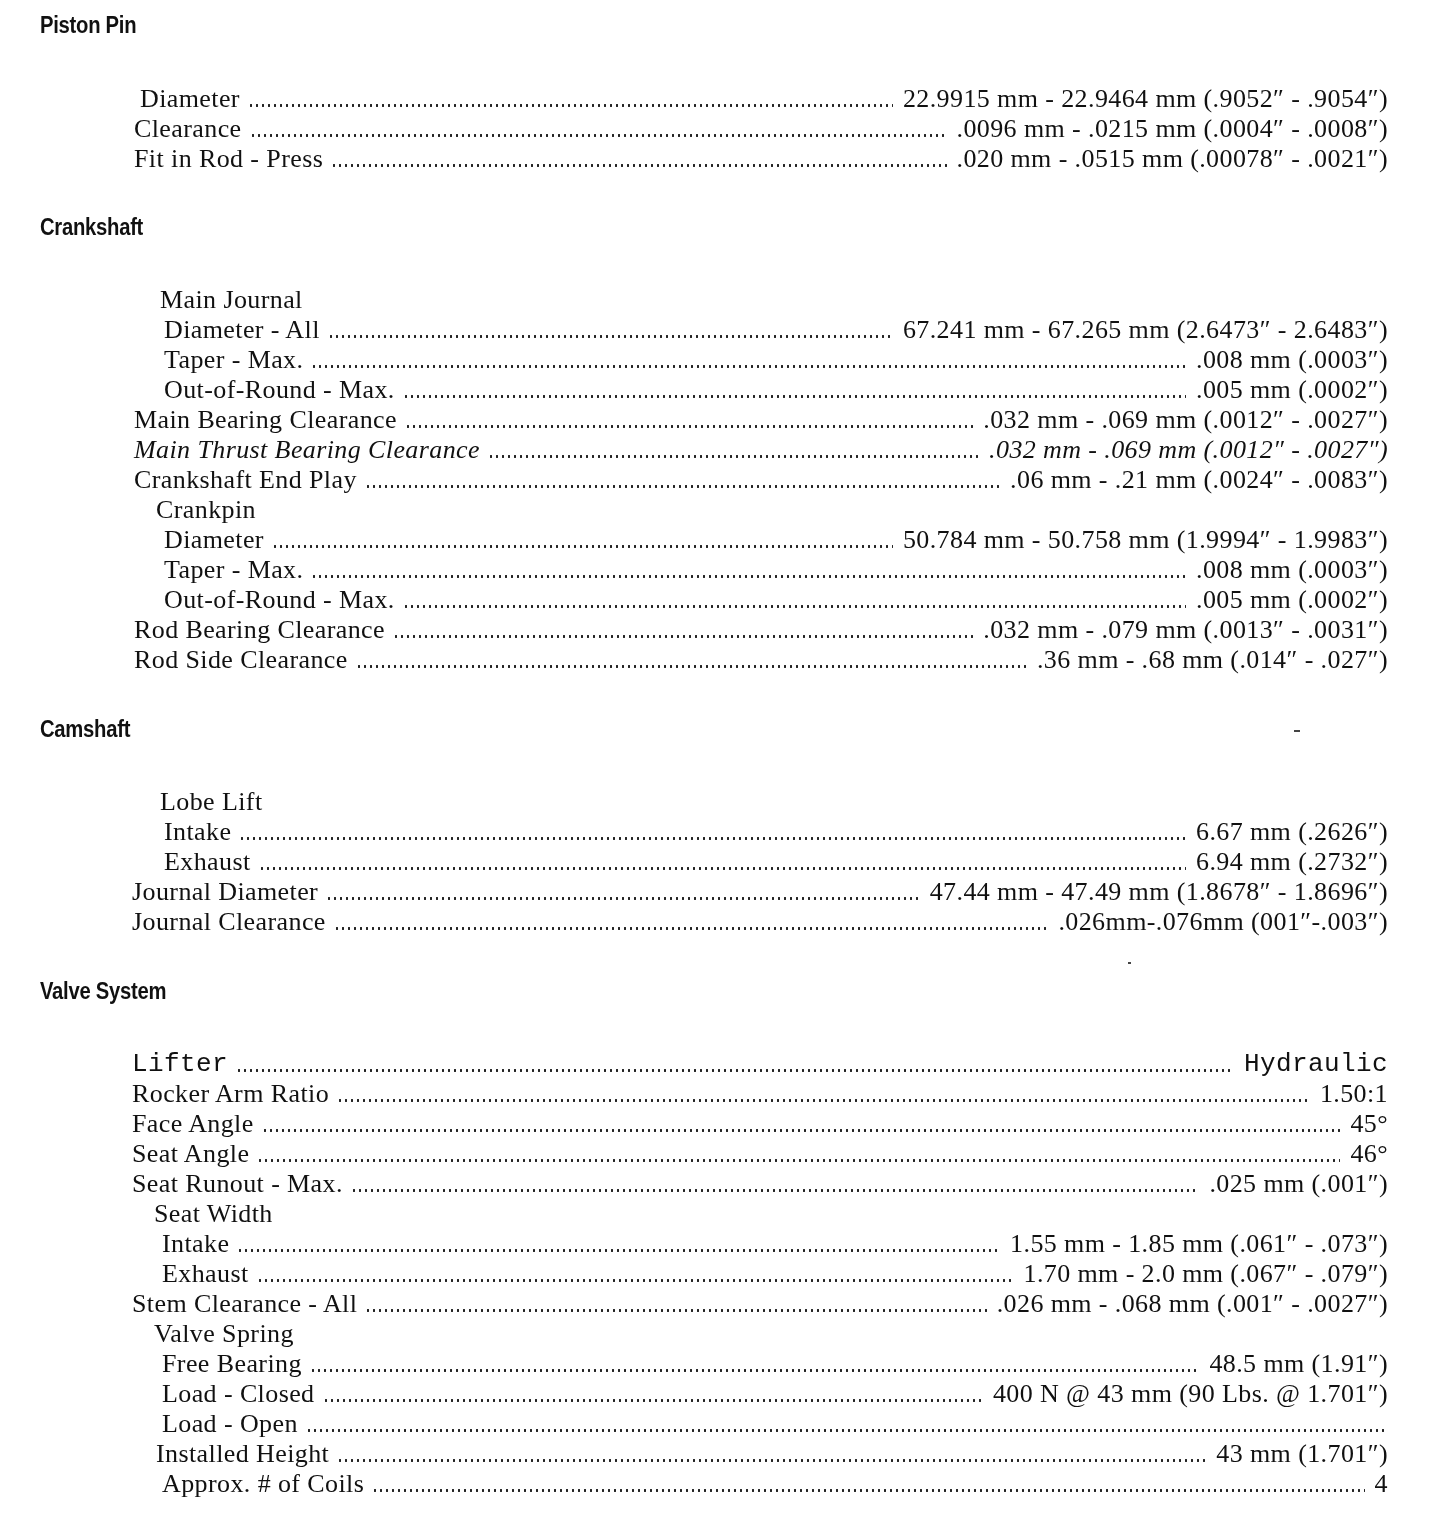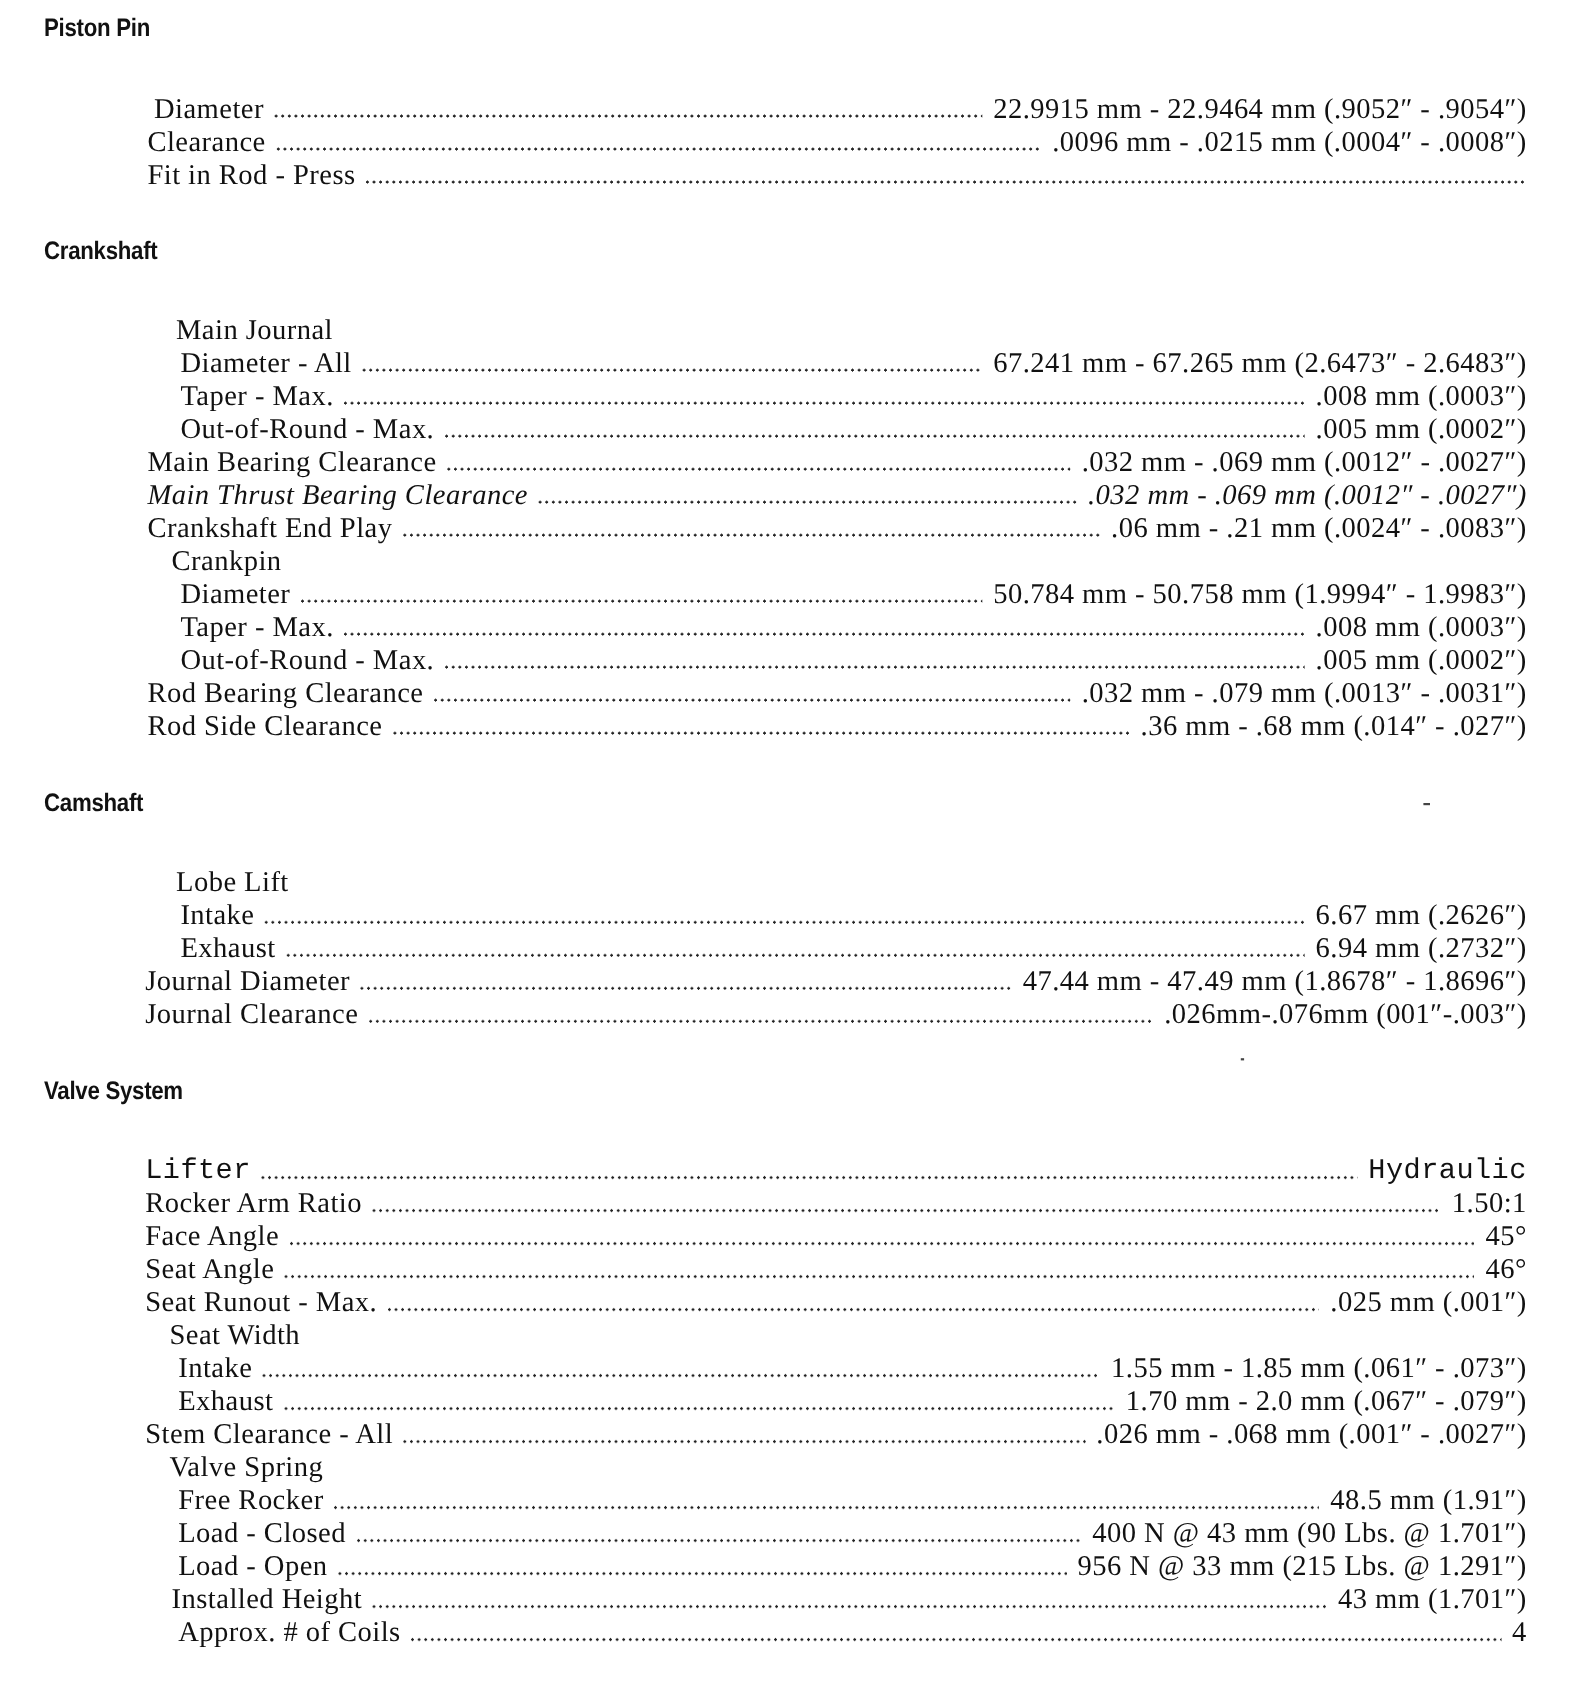--- a/index.html
+++ b/index.html
@@ -46,20 +46,21 @@
   <span class="value">22.9915 mm - 22.9464 mm (.9052″ - .9054″)</span>
 </div>
 <div class="row" style="top:114px; left:134px;">
   <span class="label">Clearance</span>
   <span class="leader"></span>
   <span class="value">.0096 mm - .0215 mm (.0004″ - .0008″)</span>
 </div>
 <div class="row" style="top:144px; left:134px;">
   <span class="label">Fit in Rod - Press</span>
   <span class="leader"></span>
+  <span class="value">.020 mm - .0515 mm (.00078″ - .0021″)</span>
 </div>
 
 <div class="heading" style="top:214px;">Crankshaft</div>
 
 <div class="plain" style="top:285px; left:138px;">Main Journal</div>
 <div class="row" style="top:315px; left:164px;">
   <span class="label">Diameter - All</span>
   <span class="leader"></span>
   <span class="value">67.241 mm - 67.265 mm (2.6473″ - 2.6483″)</span>
 </div>
@@ -179,33 +180,32 @@
   <span class="leader"></span>
   <span class="value">1.70 mm - 2.0 mm (.067″ - .079″)</span>
 </div>
 <div class="row" style="top:1289px; left:132px;">
   <span class="label">Stem Clearance - All</span>
   <span class="leader"></span>
   <span class="value">.026 mm - .068 mm (.001″ - .0027″)</span>
 </div>
 <div class="plain" style="top:1319px; left:132px;">Valve Spring</div>
 <div class="row" style="top:1349px; left:162px;">
-  <span class="label">Free Rocker</span>
+  <span class="label">Free Bearing</span>
   <span class="leader"></span>
   <span class="value">48.5 mm (1.91″)</span>
 </div>
 <div class="row" style="top:1379px; left:162px;">
   <span class="label">Load - Closed</span>
   <span class="leader"></span>
   <span class="value">400 N @ 43 mm (90 Lbs. @ 1.701″)</span>
 </div>
 <div class="row" style="top:1409px; left:162px;">
   <span class="label">Load - Open</span>
   <span class="leader"></span>
-  <span class="value">956 N @ 33 mm (215 Lbs. @ 1.291″)</span>
 </div>
 <div class="row" style="top:1439px; left:144px;margin-left:12px;">
   <span class="label">Installed Height</span>
   <span class="leader"></span>
   <span class="value">43 mm (1.701″)</span>
 </div>
 <div class="row" style="top:1469px; left:162px;">
   <span class="label">Approx. # of Coils</span>
   <span class="leader"></span>
   <span class="value">4</span>

